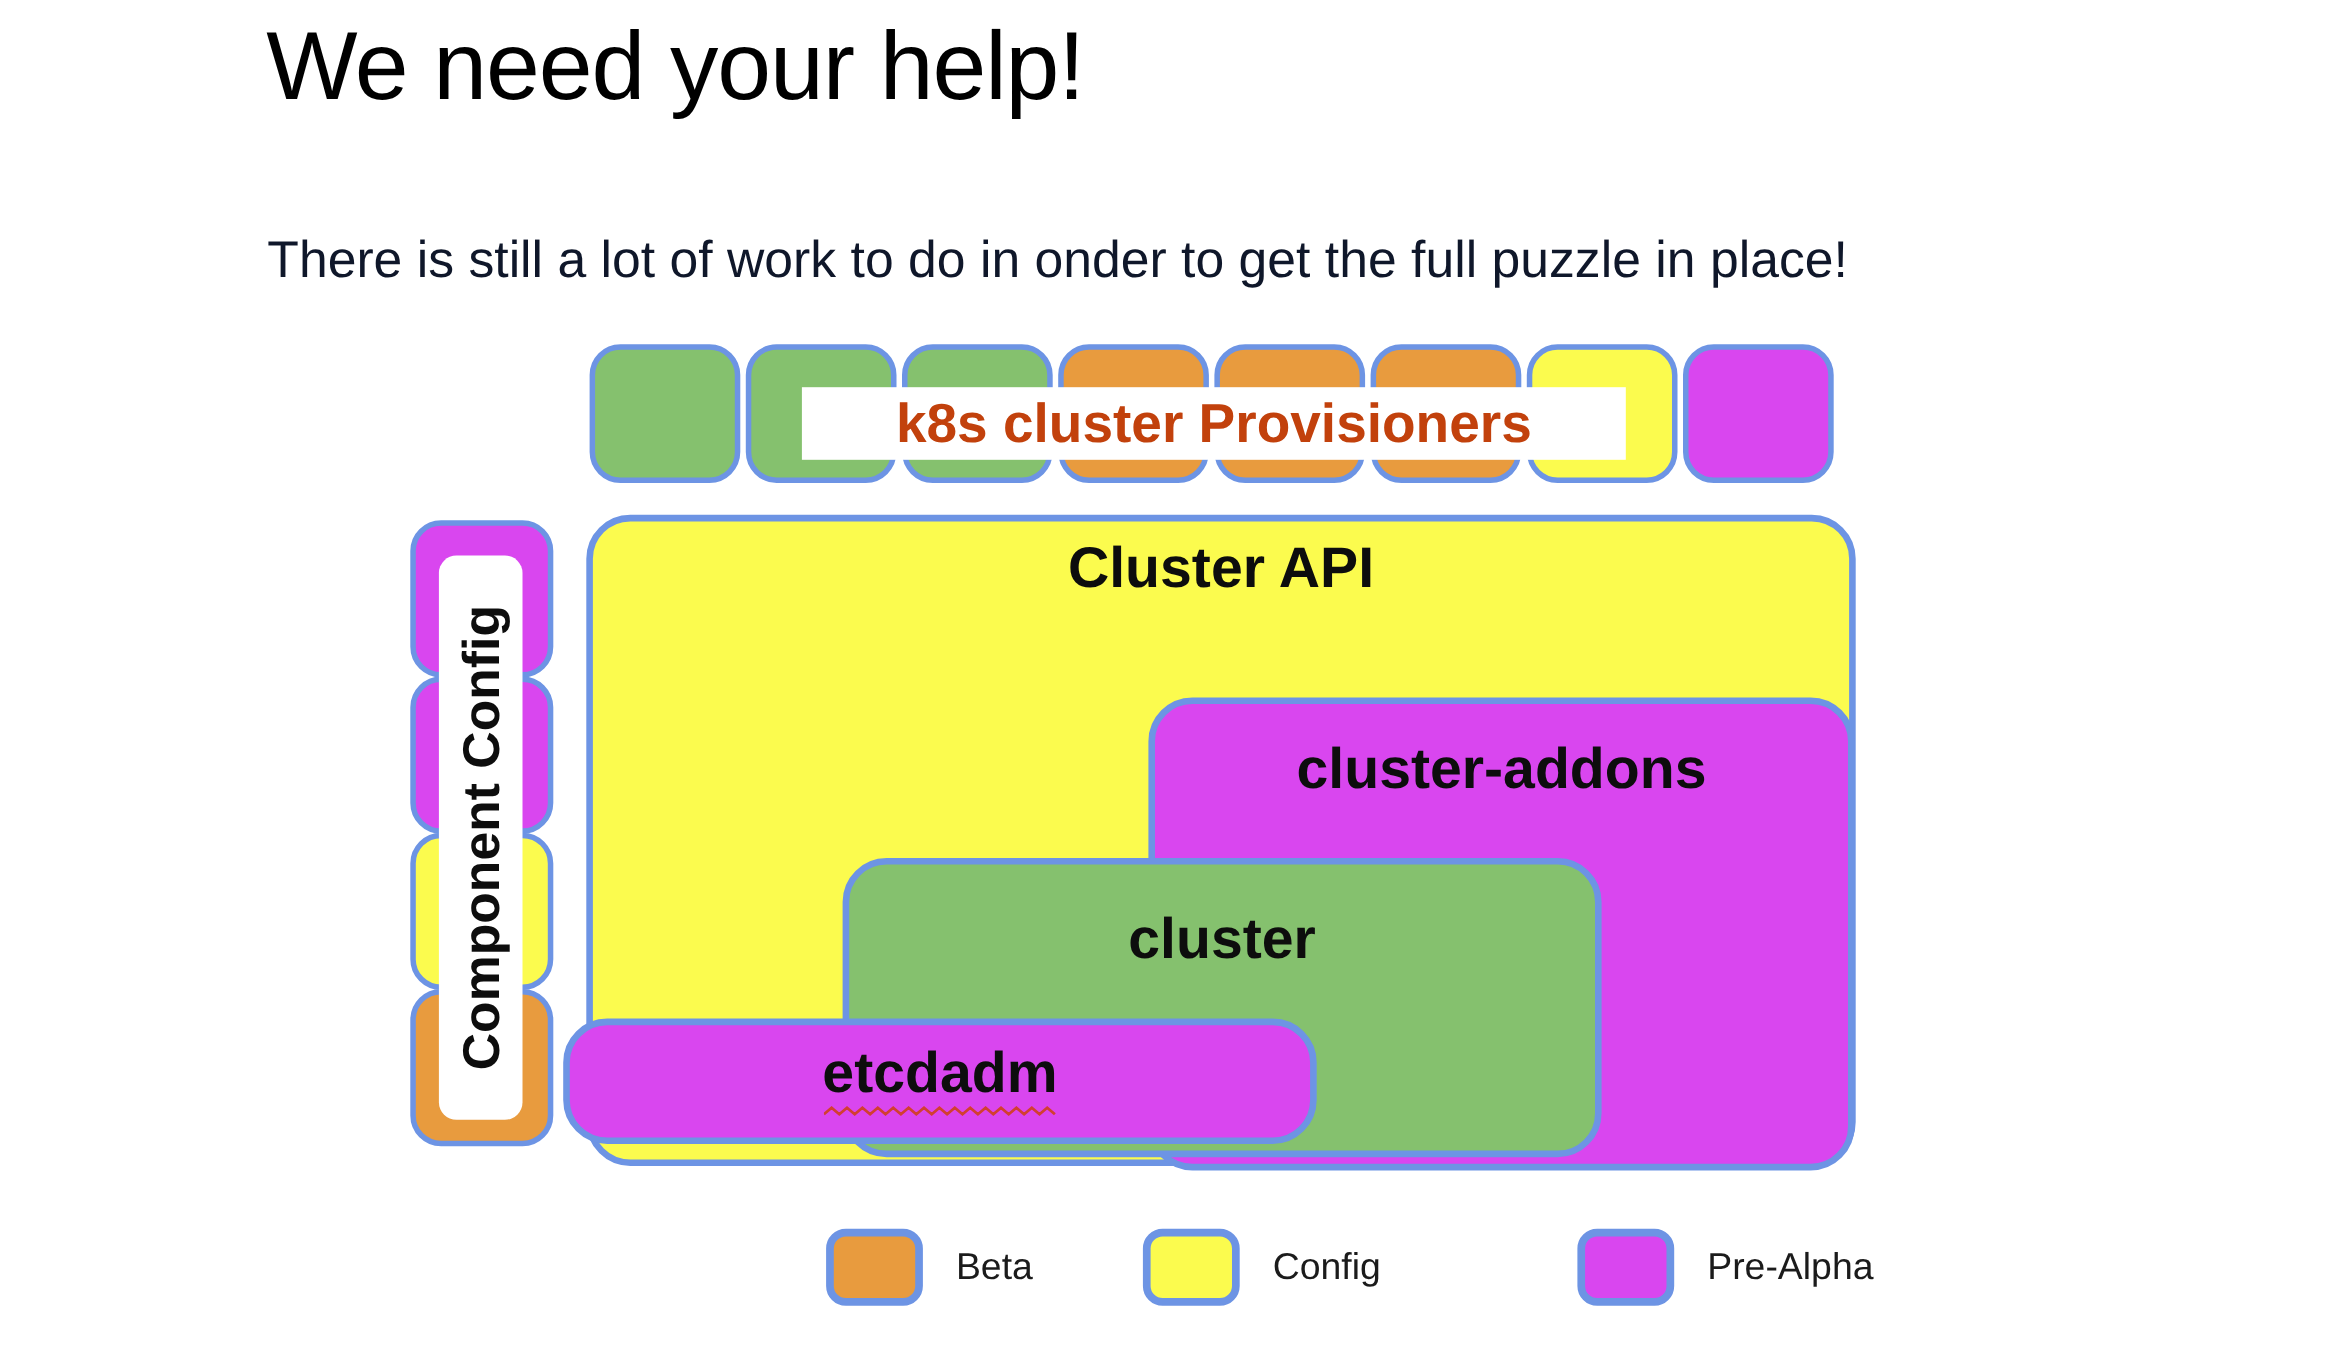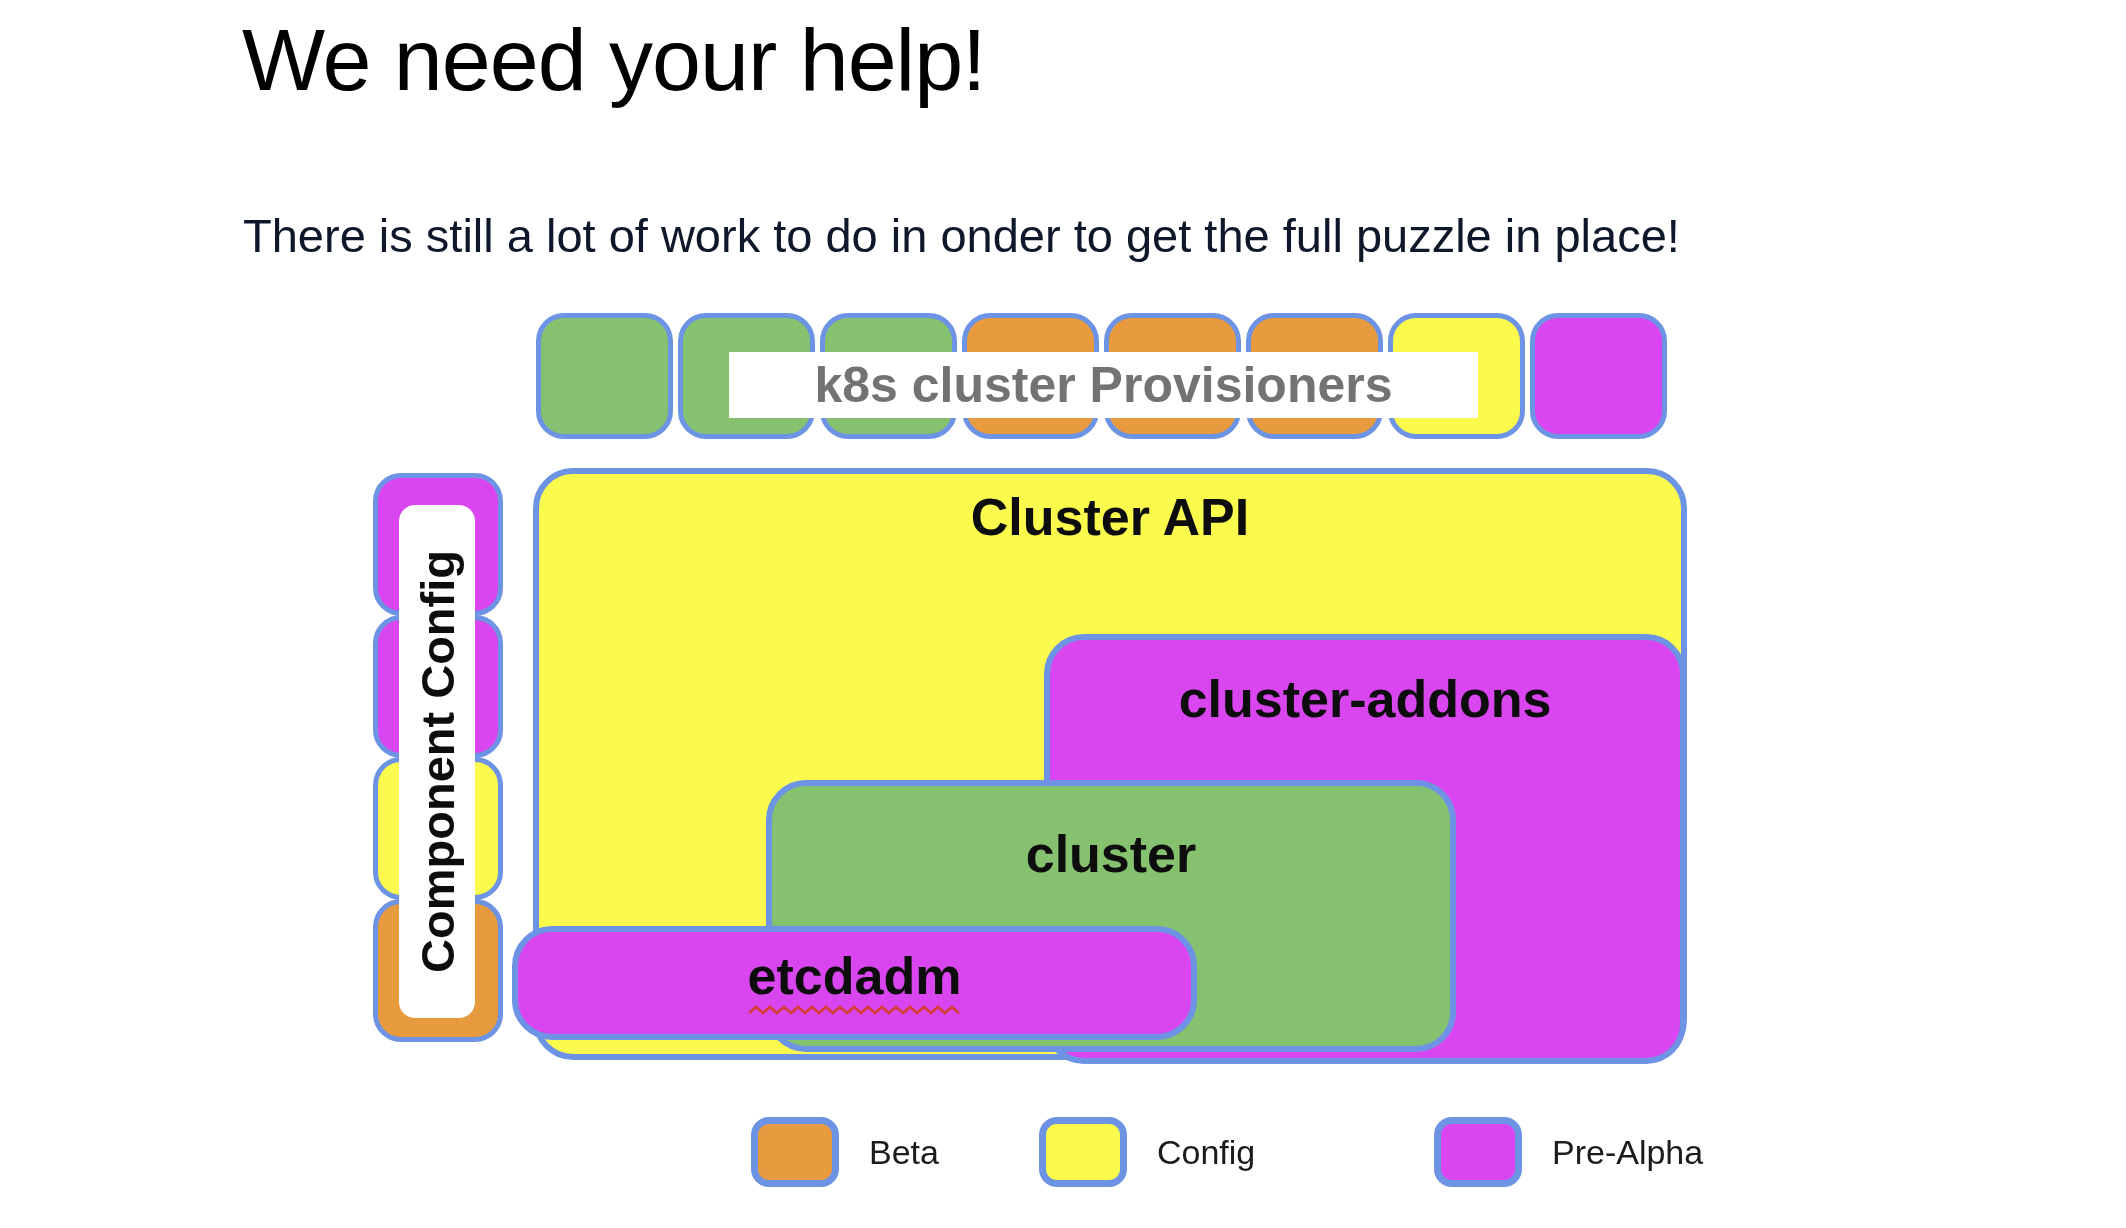--- a/index.html
+++ b/index.html
@@ -54,21 +54,21 @@
     box-sizing: border-box;
     flex: 0 0 auto;
   }
   .prov-label {
     position: absolute;
     left: 729px; top: 352px;
     width: 749px; height: 66px;
     background: #ffffff;
     z-index: 6;
     display: flex; align-items: center; justify-content: center;
-    font-size: 50px; font-weight: 700; color: #737373;
+    font-size: 50px; font-weight: 700; color: #c2410c;
     white-space: nowrap;
   }
 
   .cc-col {
     position: absolute;
     left: 373px; top: 474px;
     display: flex;
     flex-direction: column;
     gap: 0px;
   }

